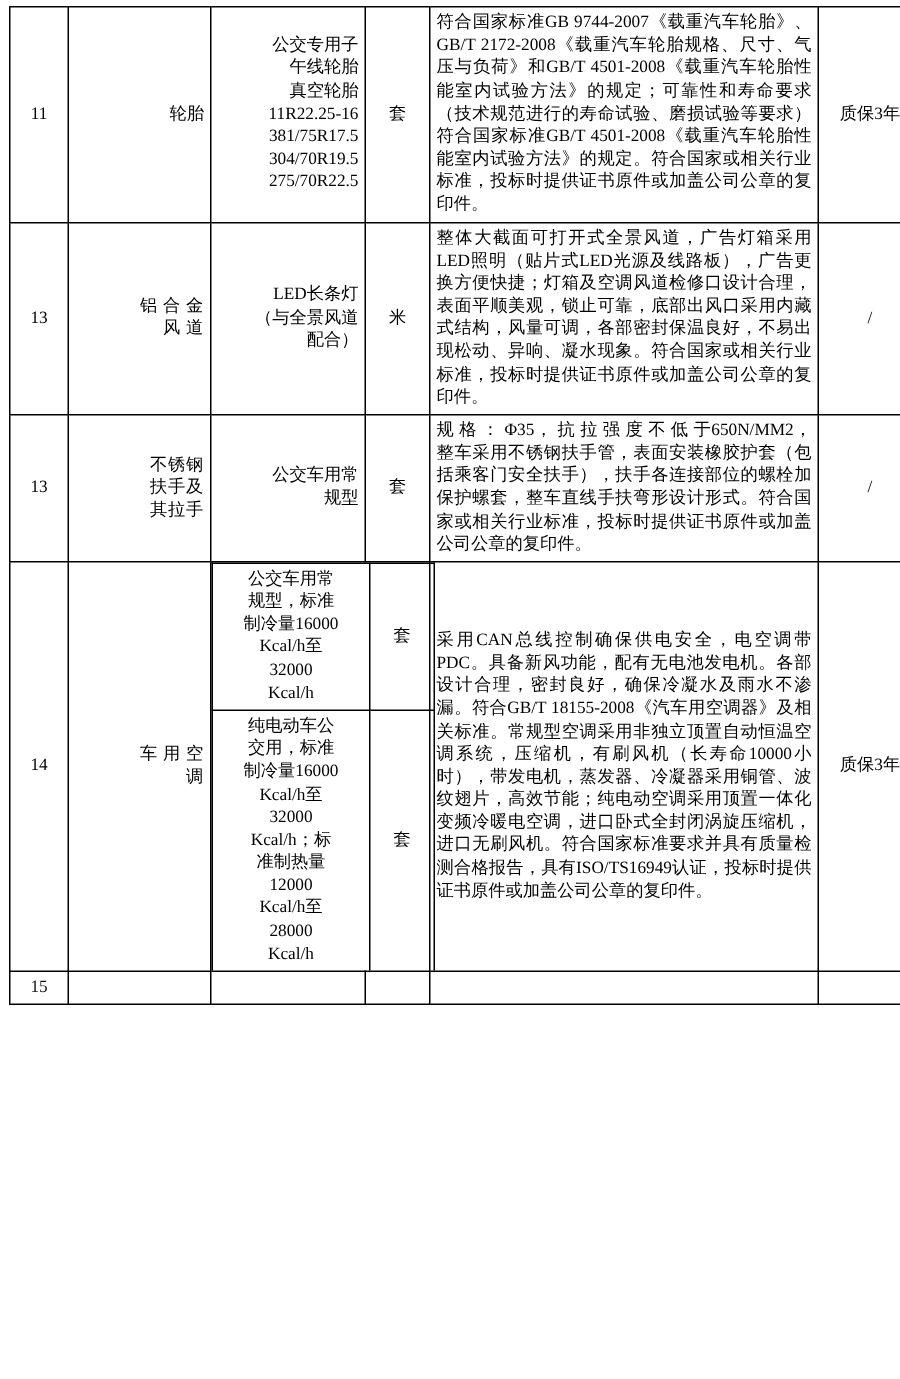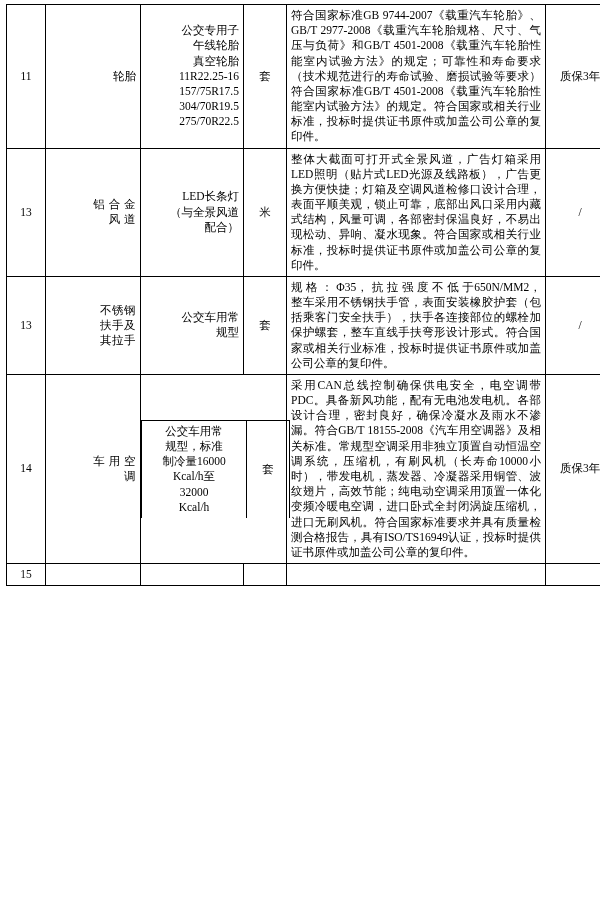--- a/index.html
+++ b/index.html
@@ -75,26 +75,26 @@
     <tbody>
 
       <tr>
         <td class="c-num">11</td>
         <td class="c-name">轮胎</td>
         <td class="c-model">
           <div>公交专用子</div>
           <div>午线轮胎</div>
           <div>真空轮胎</div>
           <div>11R22.25-16</div>
-          <div>157/75R17.5</div>
+          <div>381/75R17.5</div>
           <div>304/70R19.5</div>
           <div>275/70R22.5</div>
         </td>
         <td class="c-unit">套</td>
-        <td class="c-desc">符合国家标准GB 9744-2007《载重汽车轮胎》、GB/T 2977-2008《载重汽车轮胎规格、尺寸、气压与负荷》和GB/T 4501-2008《载重汽车轮胎性能室内试验方法》的规定；可靠性和寿命要求（技术规范进行的寿命试验、磨损试验等要求） 符合国家标准GB/T 4501-2008《载重汽车轮胎性能室内试验方法》的规定。符合国家或相关行业标准，投标时提供证书原件或加盖公司公章的复印件。</td>
+        <td class="c-desc">符合国家标准GB 9744-2007《载重汽车轮胎》、GB/T 2172-2008《载重汽车轮胎规格、尺寸、气压与负荷》和GB/T 4501-2008《载重汽车轮胎性能室内试验方法》的规定；可靠性和寿命要求（技术规范进行的寿命试验、磨损试验等要求） 符合国家标准GB/T 4501-2008《载重汽车轮胎性能室内试验方法》的规定。符合国家或相关行业标准，投标时提供证书原件或加盖公司公章的复印件。</td>
         <td class="c-war">质保3年</td>
       </tr>
 
       <tr>
         <td class="c-num">13</td>
         <td class="c-name tall-name">
           <div>铝 合 金</div>
           <div>风 道</div>
         </td>
         <td class="c-model">
@@ -136,20 +136,36 @@
                 <td class="sub-model">
                   <div>公交车用常</div>
                   <div>规型，标准</div>
                   <div>制冷量16000</div>
                   <div>Kcal/h至</div>
                   <div>32000</div>
                   <div>Kcal/h</div>
                 </td>
                 <td class="sub-unit">套</td>
               </tr>
+              <tr>
+                <td class="sub-model">
+                  <div>纯电动车公</div>
+                  <div>交用，标准</div>
+                  <div>制冷量16000</div>
+                  <div>Kcal/h至</div>
+                  <div>32000</div>
+                  <div>Kcal/h；标</div>
+                  <div>准制热量</div>
+                  <div>12000</div>
+                  <div>Kcal/h至</div>
+                  <div>28000</div>
+                  <div>Kcal/h</div>
+                </td>
+                <td class="sub-unit">套</td>
+              </tr>
             </tbody>
           </table>
         </td>
         <td class="c-desc">采用CAN总线控制确保供电安全，电空调带PDC。具备新风功能，配有无电池发电机。各部设计合理，密封良好，确保冷凝水及雨水不渗漏。符合GB/T 18155-2008《汽车用空调器》及相关标准。常规型空调采用非独立顶置自动恒温空调系统，压缩机，有刷风机（长寿命10000小时），带发电机，蒸发器、冷凝器采用铜管、波纹翅片，高效节能；纯电动空调采用顶置一体化变频冷暖电空调，进口卧式全封闭涡旋压缩机，进口无刷风机。符合国家标准要求并具有质量检测合格报告，具有ISO/TS16949认证，投标时提供证书原件或加盖公司公章的复印件。</td>
         <td class="c-war">质保3年</td>
       </tr>
 
       <tr class="cut-row">
         <td class="c-num">15</td>
         <td class="c-name"></td>

